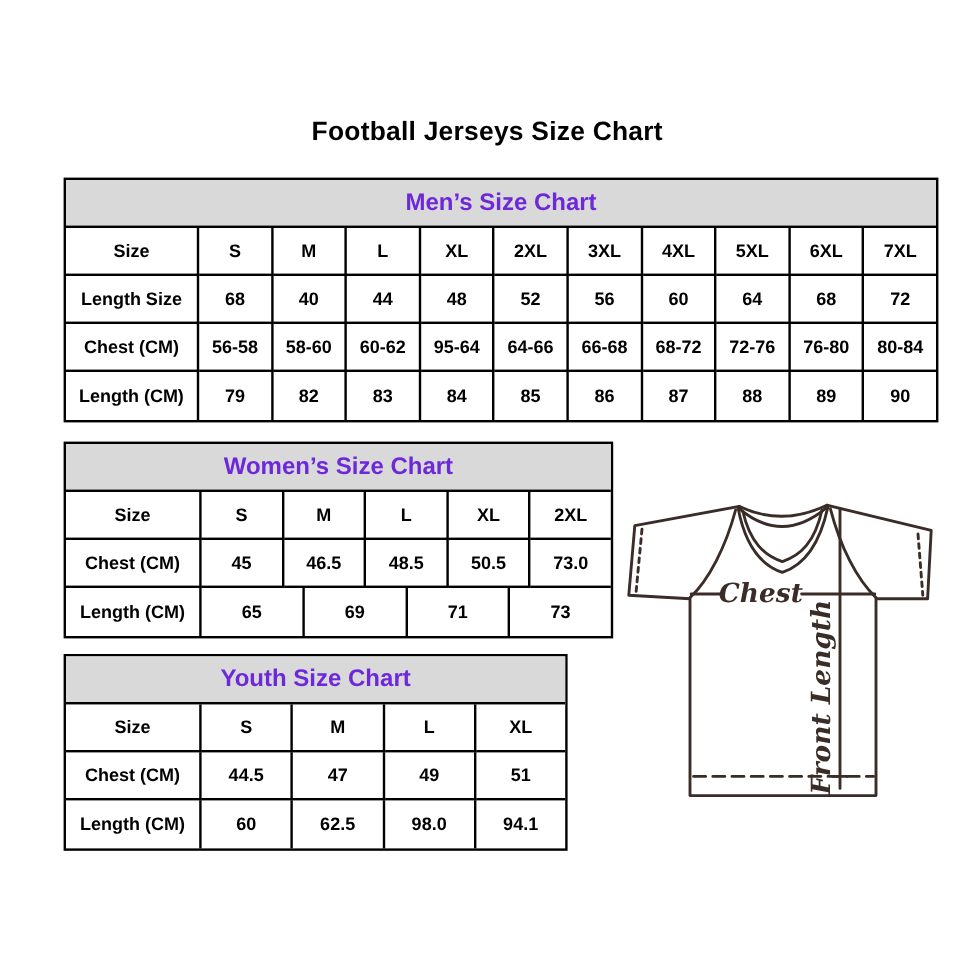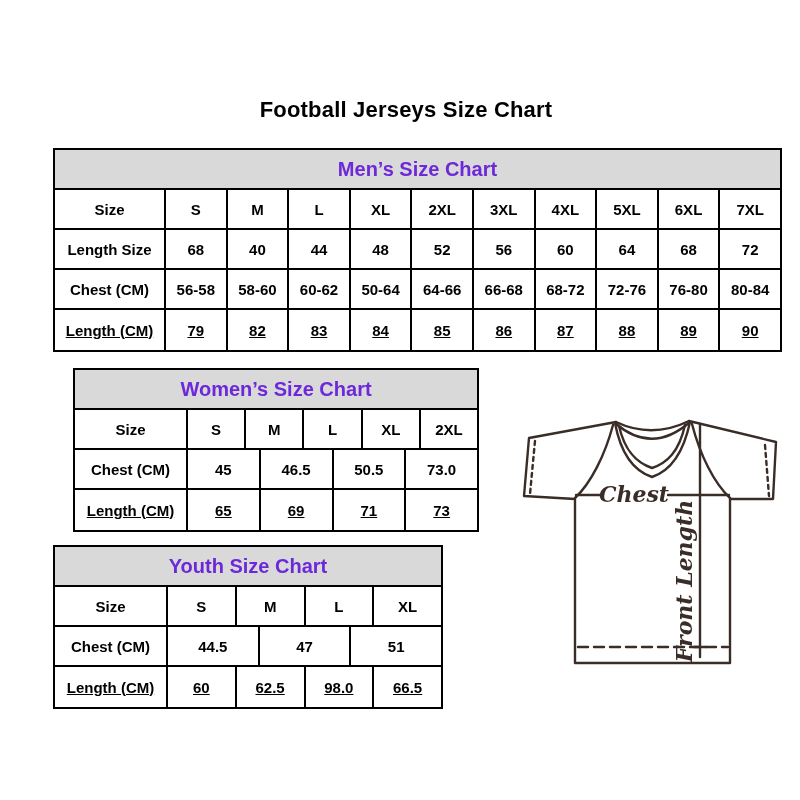--- a/index.html
+++ b/index.html
@@ -30,25 +30,25 @@
   .trow { display:flex; }
   .cell {
     height:40px; box-sizing:border-box; flex:1;
     display:flex; align-items:center; justify-content:center;
     font-size:15px; font-weight:700; color:#000;
     border-right:2px solid #000; border-bottom:2px solid #000;
     white-space:nowrap;
   }
   .cell.label-cell { flex:0 0 var(--label-w); }
   .cell.last-col { border-right:none; }
-  .trow.last-row .cell { border-bottom:none;text-decoration:underline; }
+  .trow.last-row .cell { border-bottom:none; }
 
   .men   { left:37px; top:148px; width:729px; }
-  .women { left:37px; top:368px; width:406px;margin-left:20px; }
-  .youth { left:37px; top:545px; width:390px; }
+  .women { left:37px; top:368px; width:458px; }
+  .youth { left:37px; top:545px; width:420px; }
 
   .jersey-wrap { position:absolute; left:495px; top:395px; width:290px; height:295px; }
   .jersey-wrap svg { display:block; }
   .jersey-label {
     font-family:"DejaVu Serif", serif;
     font-style:italic; font-weight:700; font-size:22px;
   }
 </style>
 </head>
 <body>
@@ -84,21 +84,21 @@
           <div class="cell">60</div>
           <div class="cell">64</div>
           <div class="cell">68</div>
           <div class="cell last-col">72</div>
         </div>
         <div class="trow">
           <div class="cell label-cell">Chest (CM)</div>
           <div class="cell">56-58</div>
           <div class="cell">58-60</div>
           <div class="cell">60-62</div>
-          <div class="cell">50-64</div>
+          <div class="cell">95-64</div>
           <div class="cell">64-66</div>
           <div class="cell">66-68</div>
           <div class="cell">68-72</div>
           <div class="cell">72-76</div>
           <div class="cell">76-80</div>
           <div class="cell last-col">80-84</div>
         </div>
         <div class="trow last-row">
           <div class="cell label-cell">Length (CM)</div>
           <div class="cell">79</div>
@@ -123,20 +123,21 @@
           <div class="cell">S</div>
           <div class="cell">M</div>
           <div class="cell">L</div>
           <div class="cell">XL</div>
           <div class="cell last-col">2XL</div>
         </div>
         <div class="trow">
           <div class="cell label-cell">Chest (CM)</div>
           <div class="cell">45</div>
           <div class="cell">46.5</div>
+          <div class="cell">48.5</div>
           <div class="cell">50.5</div>
           <div class="cell last-col">73.0</div>
         </div>
         <div class="trow last-row">
           <div class="cell label-cell">Length (CM)</div>
           <div class="cell">65</div>
           <div class="cell">69</div>
           <div class="cell">71</div>
           <div class="cell last-col">73</div>
         </div>
@@ -150,28 +151,29 @@
           <div class="cell label-cell">Size</div>
           <div class="cell">S</div>
           <div class="cell">M</div>
           <div class="cell">L</div>
           <div class="cell last-col">XL</div>
         </div>
         <div class="trow">
           <div class="cell label-cell">Chest (CM)</div>
           <div class="cell">44.5</div>
           <div class="cell">47</div>
+          <div class="cell">49</div>
           <div class="cell last-col">51</div>
         </div>
         <div class="trow last-row">
           <div class="cell label-cell">Length (CM)</div>
           <div class="cell">60</div>
           <div class="cell">62.5</div>
           <div class="cell">98.0</div>
-          <div class="cell last-col">66.5</div>
+          <div class="cell last-col">94.1</div>
         </div>
       </div>
   </div>
 
   <div class="jersey-wrap">
     <svg width="290" height="295" viewBox="0 0 290 295">
       <g fill="none" stroke="#3a2c26" stroke-width="2.4" stroke-linejoin="round" stroke-linecap="round">
 
         <path d="M105,27 L18,43 L13,101 L64,104 L64,268 L219,268 L219,104 L262,104 L265,47 L178,26"></path>
 

